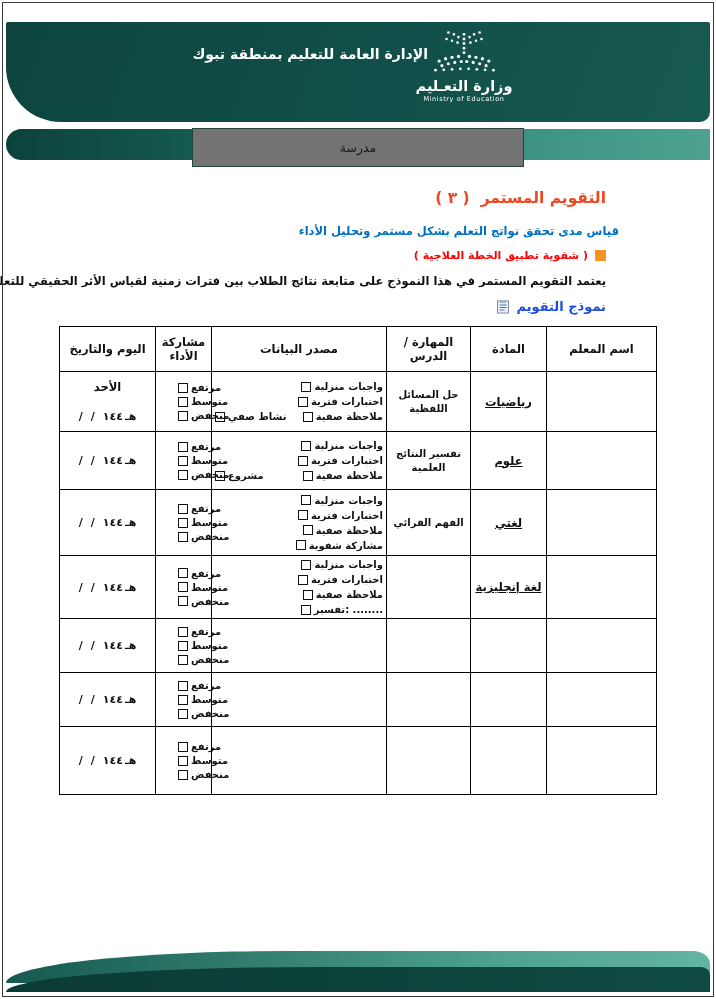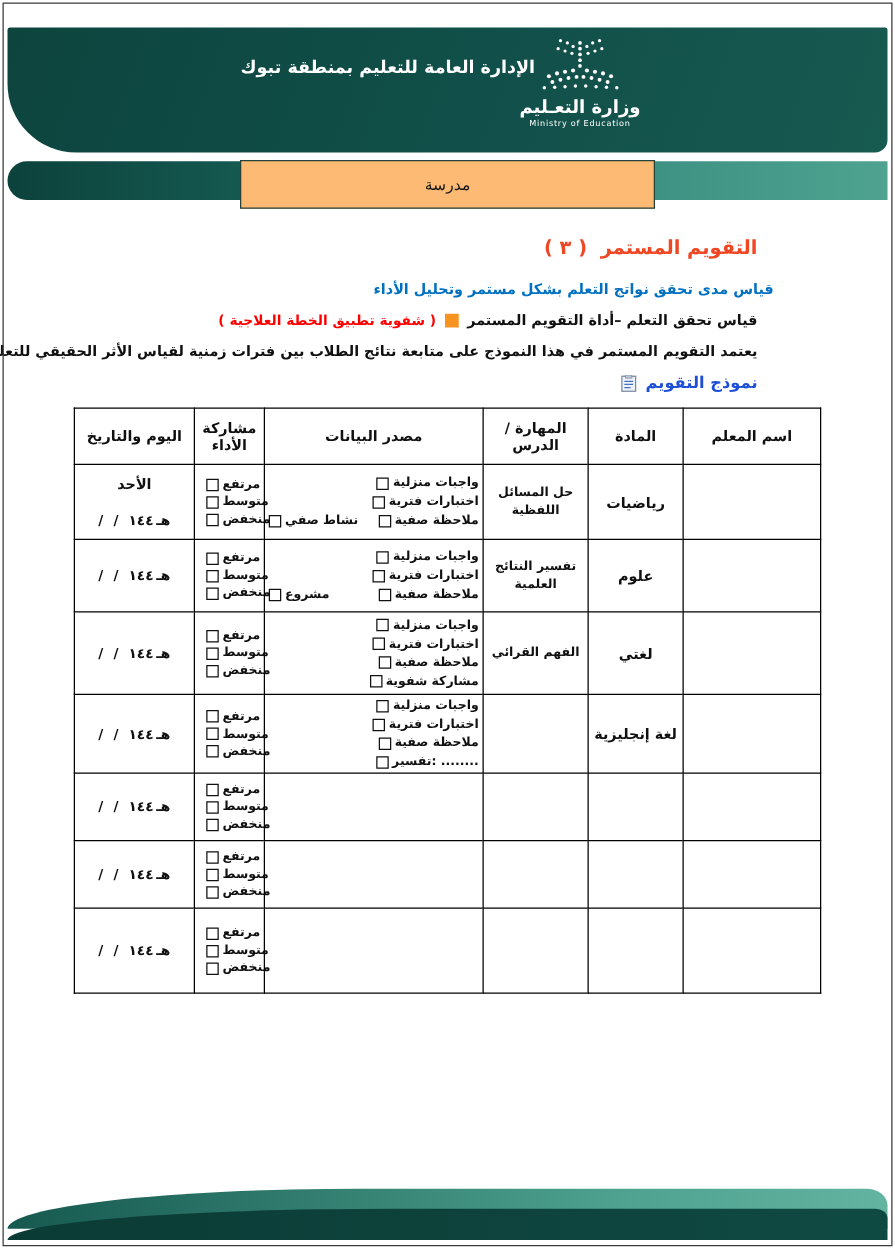--- a/index.html
+++ b/index.html
@@ -12,21 +12,21 @@
         background:linear-gradient(110deg,#0d443e 0%,var(--band-teal,#11504a) 55%,#175a50 100%);
         border-radius:2px 2px 10px 55px;z-index:1;}
   .dept-name{position:absolute;top:46px;left:128px;width:300px;text-align:right;
              color:#fff;font-size:14px;font-weight:bold;z-index:2;direction:rtl;}
   .logo{position:absolute;top:27px;left:398px;width:132px;text-align:center;color:#fff;z-index:2;}
   .logo .ar{font-size:14.5px;font-weight:bold;margin-top:1px;direction:rtl;}
   .logo .en{font-size:6.5px;letter-spacing:0.6px;margin-top:1px;}
   .stripe{position:absolute;top:129px;left:6px;right:6px;height:31px;
           background:linear-gradient(90deg,#0c423c 0%,#19655a 40%,#3f9384 75%,var(--wave-green,#4ea28f) 100%);
           border-radius:32px 0 0 32px;z-index:1;}
-  .school-box{position:absolute;top:128px;left:192px;width:330px;height:37px;background:#fdba74;
+  .school-box{position:absolute;top:128px;left:192px;width:330px;height:37px;background:#737373;
               border:1.4px solid #22423c;display:flex;align-items:center;justify-content:center;
               font-size:12.5px;color:#161616;z-index:3;}
 
   
   .sec-title{position:absolute;top:189px;right:110px;display:flex;gap:11px;align-items:center;
              color:var(--title-red,#ee4723);font-weight:bold;font-size:15.5px;z-index:2;}
   .subtitle{position:absolute;top:224px;right:97px;direction:rtl;color:var(--subtitle-blue,#0070c0);
             font-size:11.5px;font-weight:bold;white-space:nowrap;}
   .measure-line{position:absolute;top:249px;right:110px;direction:rtl;display:flex;align-items:center;
                 gap:7px;font-size:11.5px;font-weight:bold;white-space:nowrap;}
@@ -37,28 +37,28 @@
         font-weight:bold;white-space:nowrap;}
   .form-label-row{position:absolute;top:299px;right:110px;direction:rtl;display:flex;
                   align-items:center;gap:6px;font-size:13px;font-weight:bold;color:#1d4ed8;}
 
   
   .tbl-wrap{position:absolute;top:326px;left:59px;z-index:2;}
   table{border-collapse:collapse;width:597px;table-layout:fixed;direction:rtl;}
   th,td{border:1px solid #000;padding:2px 1px;vertical-align:middle;text-align:center;color:#101010;}
   thead th{height:40px;font-size:11.5px;font-weight:bold;line-height:1.25;}
   .cell-teacher{font-size:11px;}
-  .cell-subject{font-size:11.5px;font-weight:bold;}
+  .cell-subject{font-size:11.5px;font-weight:bold;text-decoration:underline;}
   .cell-skill{font-size:10px;font-weight:bold;line-height:1.35;}
   .src-wrap{display:flex;flex-wrap:wrap;justify-content:space-between;column-gap:8px;row-gap:4px;
             direction:rtl;padding:1px 2px;}
   .src-item{display:inline-flex;direction:ltr;align-items:center;gap:3px;font-size:10px;
             font-weight:bold;white-space:nowrap;}
   .chk{width:8px;height:8px;border:1.2px solid #111;background:#fff;flex:none;display:inline-block;}
-  .lvl-wrap{display:flex;flex-direction:column;gap:3px;align-items:stretch;padding-left:6px;}
+  .lvl-wrap{display:flex;flex-direction:column;gap:3px;align-items:stretch;padding-left:19px;}
   .lvl-item{display:flex;direction:ltr;align-items:center;gap:3px;font-size:10px;font-weight:bold;
             justify-content:flex-start;padding-left:2px;}
   .day{font-size:11.5px;font-weight:bold;margin-bottom:16px;}
   .date-line{display:flex;direction:ltr;justify-content:center;align-items:center;gap:8px;
              font-size:11px;font-weight:bold;}
   .date-line .era{margin-left:-6px;}
 
   
   .wave-light{position:absolute;left:6px;right:6px;top:951px;height:32px;
               background:linear-gradient(90deg,#16594f,var(--wave-green,#4ea28f) 70%,#63b4a1);
@@ -125,21 +125,20 @@
 <div class="school-box">
   <span>مدرسة</span>
 </div>
 
 <div class="sec-title">
   <span>( ٣ )</span>
   <span>التقويم المستمر</span>
 </div>
 <div class="subtitle">قياس مدى تحقق نواتج التعلم بشكل مستمر وتحليل الأداء</div>
 <div class="measure-line">
-  <span class="m-black">قياس تحقق التعلم –أداة التقويم المستمر</span>
   <span class="m-square"></span>
   <span class="m-red">( شفوية تطبيق الخطة العلاجية )</span>
 </div>
 <div class="desc">يعتمد التقويم المستمر في هذا النموذج على متابعة نتائج الطلاب بين فترات زمنية لقياس الأثر الحقيقي للتعلم .</div>
 <div class="form-label-row">
   <span>نموذج التقويم</span>
   <svg width="14" height="14" viewBox="0 0 14 14">
     <rect x="1.5" y="1" width="11" height="12" fill="#eef2f8" stroke="#7a8aa0" stroke-width="1"></rect>
     <rect x="4.5" y="0" width="5" height="2.5" fill="#b9c6d8" stroke="#7a8aa0" stroke-width="0.6"></rect>
     <line x1="3.5" y1="5" x2="10.5" y2="5" stroke="#4472c4" stroke-width="1"></line>

